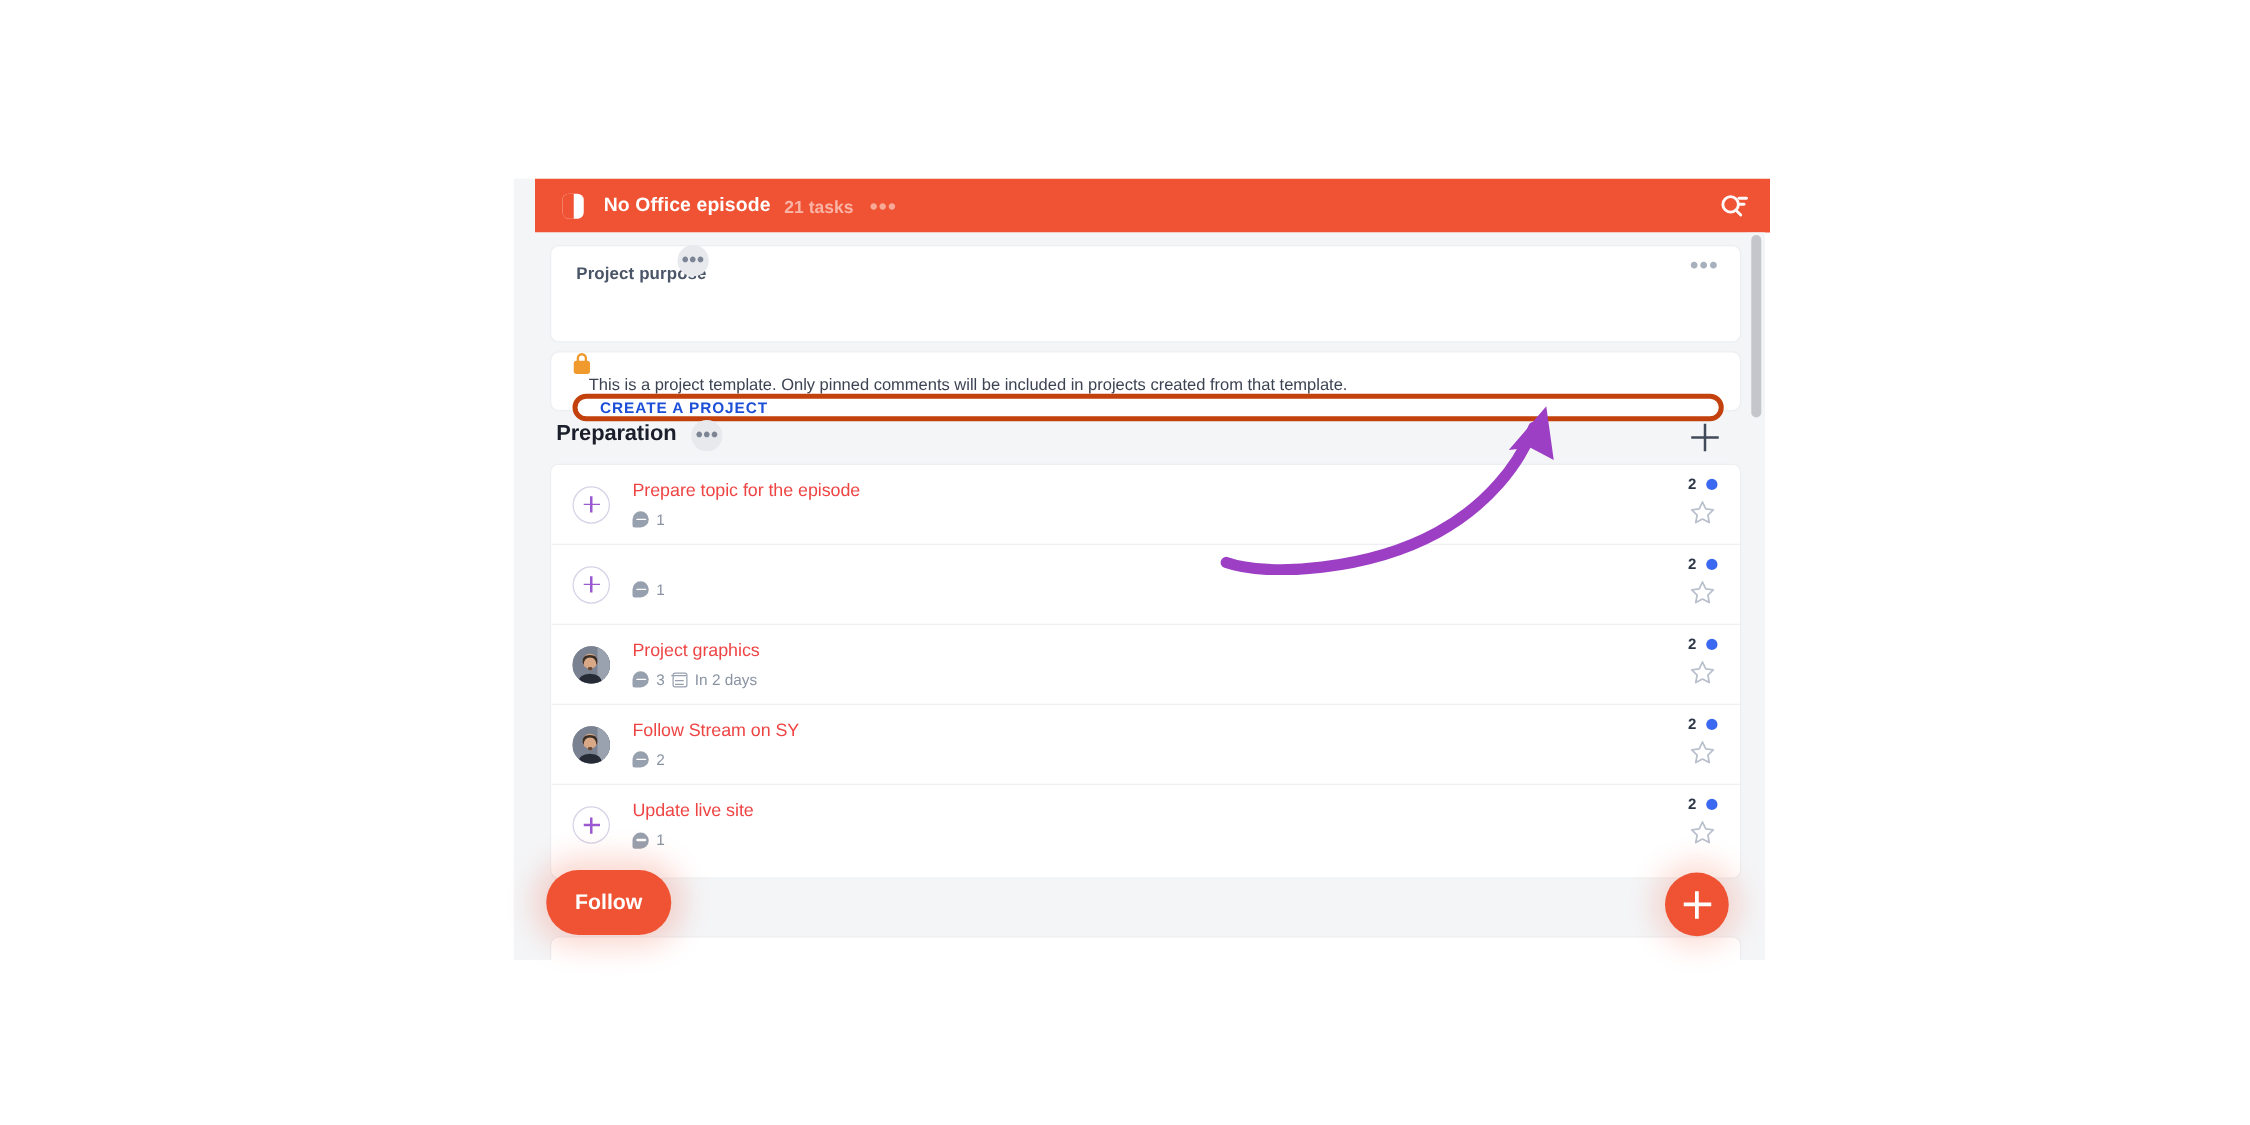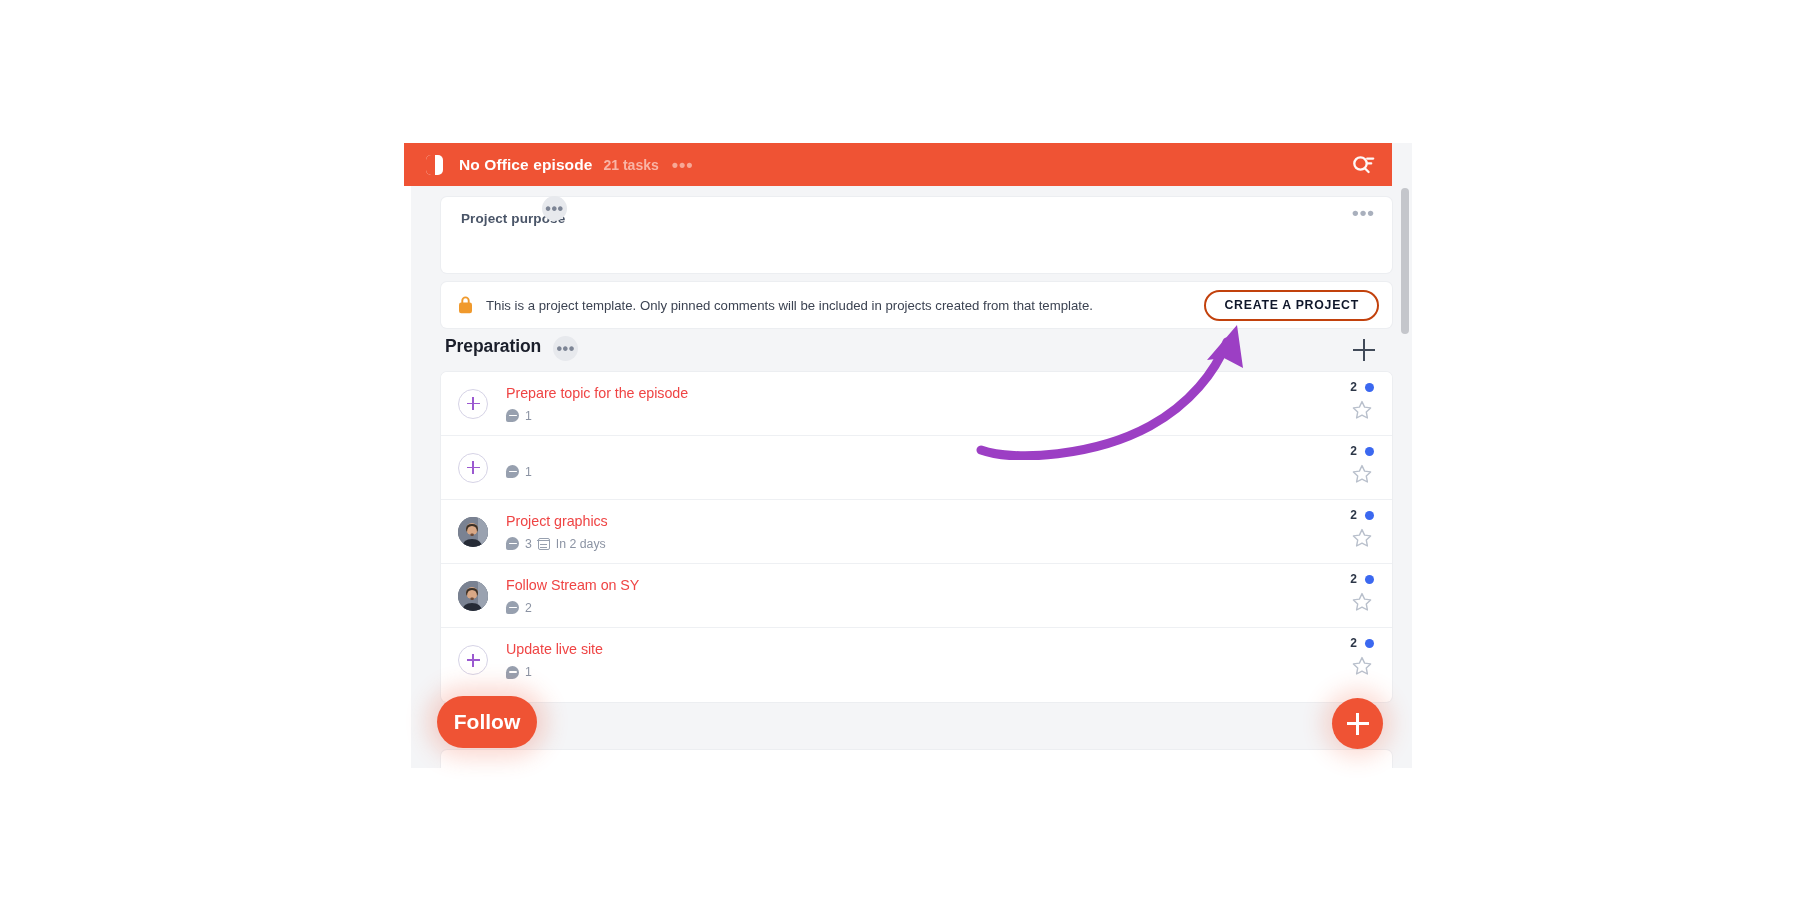--- a/index.html
+++ b/index.html
@@ -46,21 +46,21 @@
     top: 288px;
     width: 8px;
     height: 142px;
     background: #c4c6cb;
     border-radius: 4px;
   }
 
   
   .header {
     position: absolute;
-    left: 404px;
+    left: 428px;
     top: 143px;
     width: 988px;
     height: 43px;
     background: #ef5334;
     display: flex;
     align-items: center;
     padding: 0 16px 0 22px;
   }
 
   .logo-mark {
@@ -155,39 +155,39 @@
     letter-spacing: 1px;
     font-weight: bold;
     cursor: pointer;
   }
 
   
   .banner-card {
     left: 17px; top: 96px;
     width: 951px; height: 46px;
     display: flex;
-    align-items: center;
     padding: 0 13px 0 17px;
+    flex-direction: column;
   }
   .lock-icon { width: 15px; height: 18px; position: relative; flex: 0 0 auto; }
   .banner-text {
     margin-left: 13px;
     font-size: 13.2px;
     color: #3c4352;
   }
   .banner-spacer { flex: 1 1 auto; }
   .create-project-btn {
-    border: 2px solid #c2410c;
+    border: 4px solid #c2410c;
     border-radius: 18px;
     height: 31px;
     padding: 0 18px;
     display: flex;
     align-items: center;
     background: #ffffff;
-    color: #0f172a;
+    color: #1d4ed8;
     font-size: 12.3px;
     font-weight: bold;
     letter-spacing: 0.75px;
     cursor: pointer;
     white-space: nowrap;
   }
 
   
   .section-header {
     position: absolute;
@@ -419,21 +419,21 @@
   }
 
   
   .follow-btn {
     position: absolute;
     left: 437px; top: 696px;
     width: 100px; height: 52px;
     border-radius: 26px;
     background: #ef5334;
     color: #ffffff;
-    font-size: 21px;
+    font-size: 17px;
     font-weight: bold;
     display: flex;
     align-items: center;
     justify-content: center;
     cursor: pointer;
     box-shadow: 0 0 22px 10px rgba(239,83,52,0.22);
     z-index: 40;
   }
 
   .fab {

